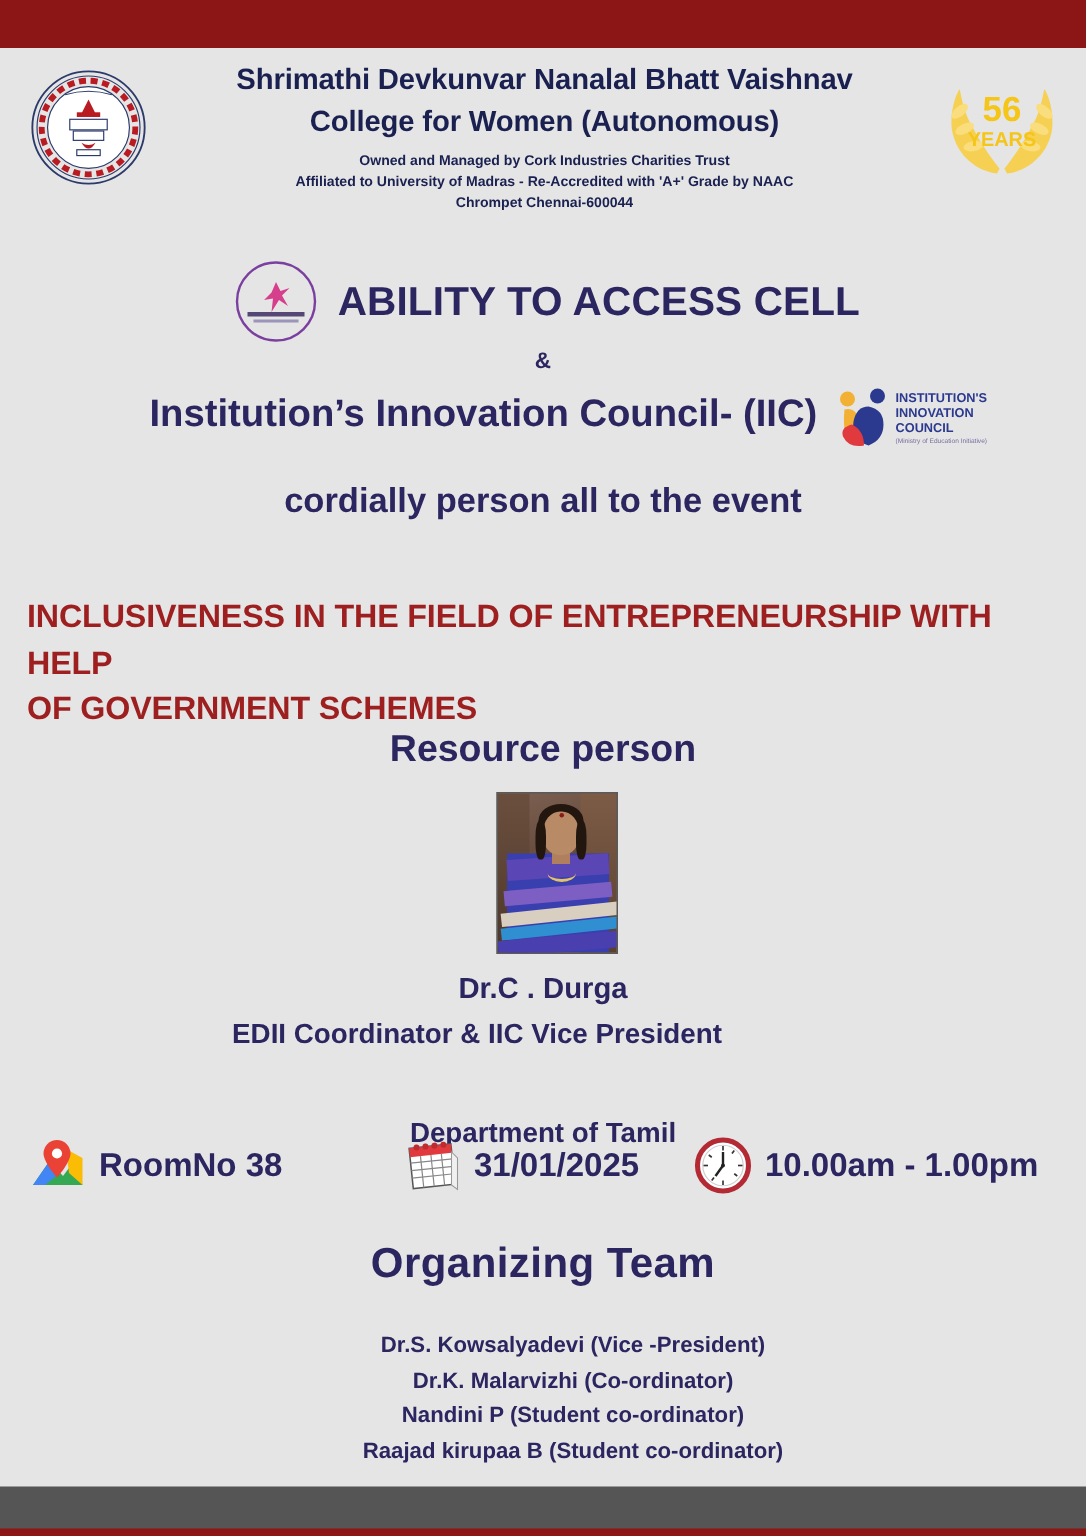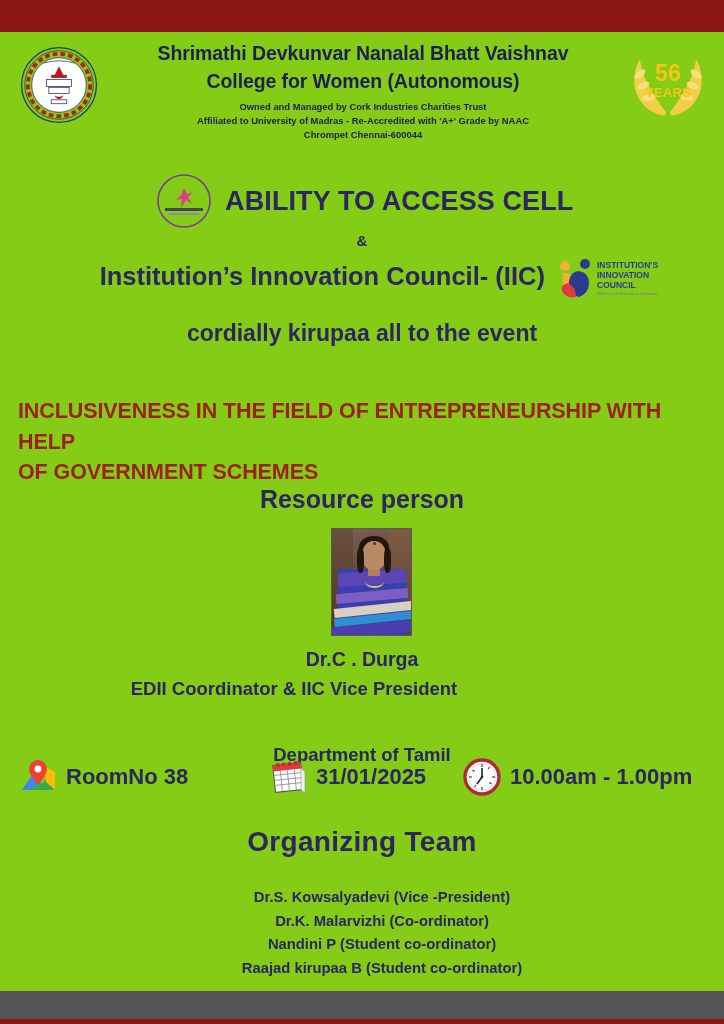--- a/index.html
+++ b/index.html
@@ -7,21 +7,21 @@
     padding: 0;
     background: #ffffff;
   }
   body {
     font-family: "Liberation Sans", sans-serif;
   }
   .poster {
     position: relative;
     width: 724px;
     height: 1024px;
-    background: #84cc16;
+    background: #e5e5e5;
     overflow: hidden;
     margin: 0 auto;
   }
 
   
   .bar-top {
     position: absolute;
     left: 0; top: 0;
     width: 724px; height: 32px;
     background: #8c1515;
@@ -221,20 +221,21 @@
     color: #2b2560;
   }
   .rp-role {
     position: absolute;
     left: 0; top: 678px;
     width: 588px;
     text-align: center;
     font-size: 18.5px;
     font-weight: bold;
     color: #2b2560;
+    padding-left: 24px;
   }
   .rp-dept {
     position: absolute;
     left: 0; top: 708px;
     width: 724px;
     text-align: center;
     font-size: 18.5px;
     font-weight: bold;
     color: #2b2560;
     margin-top: 36px;
@@ -373,21 +374,21 @@
         <path d="M24 14 q10 2 10 12 q0 10 -10 14 q-12 -4 -10 -16 q2 -10 10 -10 Z" fill="#2b3a8f"></path>
         <path d="M13 26 q8 4 8 14 q-10 2 -14 -6 q-2 -6 6 -8 Z" fill="#e03a3e"></path>
         <text x="42" y="11" fill="#2b3a8f" font-family="Liberation Sans, sans-serif" font-size="8.5" font-weight="bold">INSTITUTION'S</text>
         <text x="42" y="21" fill="#2b3a8f" font-family="Liberation Sans, sans-serif" font-size="8.5" font-weight="bold">INNOVATION</text>
         <text x="42" y="31" fill="#2b3a8f" font-family="Liberation Sans, sans-serif" font-size="8.5" font-weight="bold">COUNCIL</text>
         <text x="42" y="38" fill="#7b6fa0" font-family="Liberation Sans, sans-serif" font-size="4.4">(Ministry of Education Initiative)</text>
       </svg>
     </span>
   </div>
 
-  <div class="invite">cordially kirupaa all to the event</div>
+  <div class="invite">cordially person all to the event</div>
 
   <div class="event-title">
     <div>INCLUSIVENESS IN THE FIELD OF ENTREPRENEURSHIP WITH HELP</div>
     <div>OF GOVERNMENT SCHEMES</div>
   </div>
 
   <div class="resource-heading">Resource person</div>
 
   <div class="photo-frame">
     <div class="ph-bg"></div>

